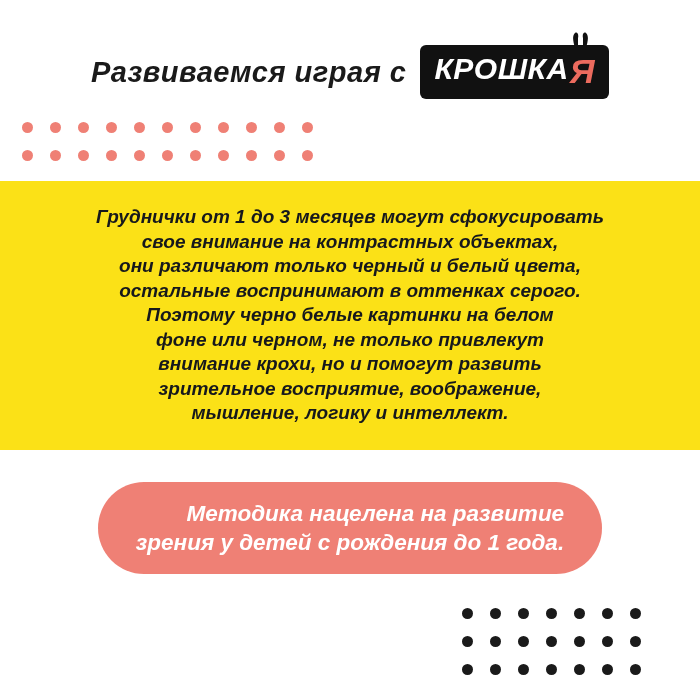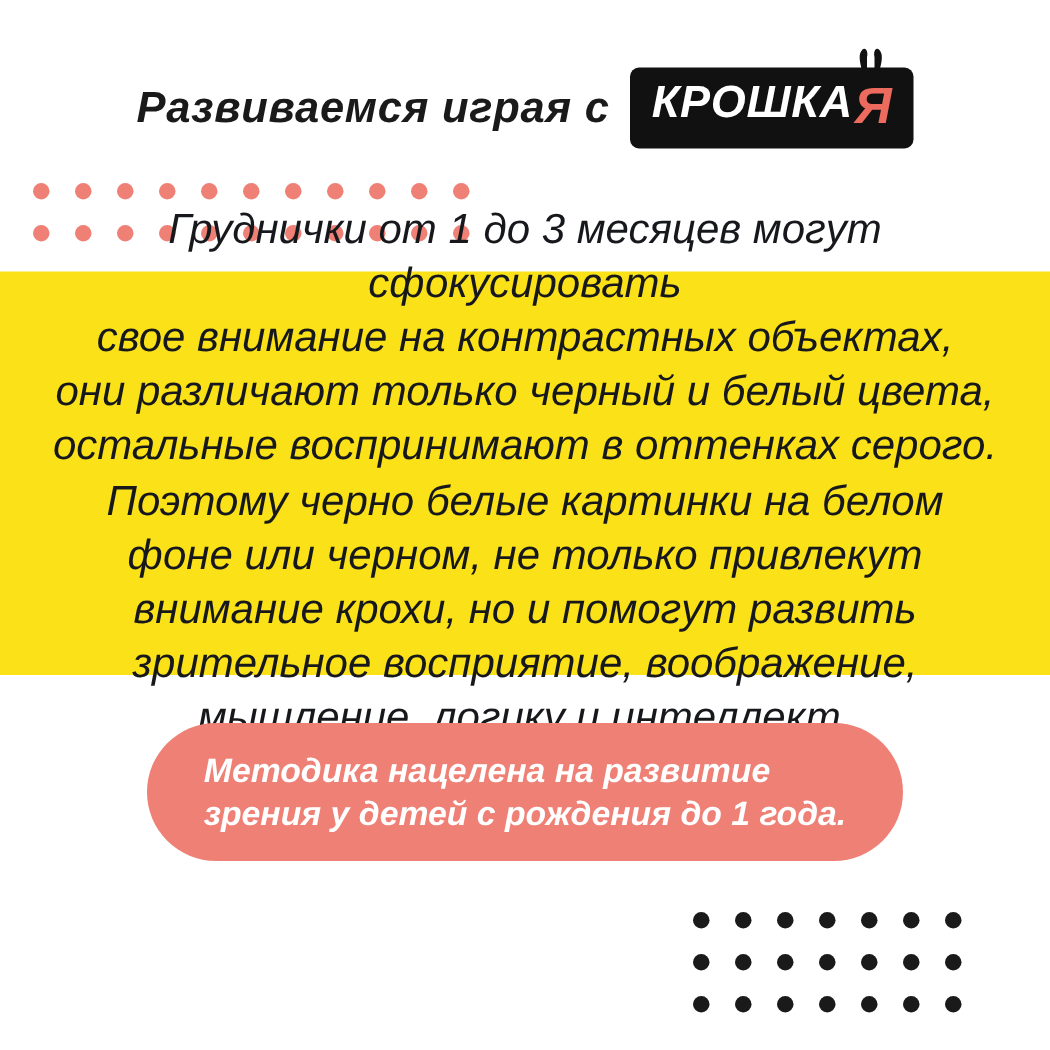--- a/index.html
+++ b/index.html
@@ -110,43 +110,43 @@
     width: 700px;
     height: 269px;
     background: #fbe117;
     display: flex;
     align-items: center;
     justify-content: center;
   }
   .yellow-text {
     text-align: center;
     color: #16181c;
-    font-size: 28px;
-    font-weight: 400;
+    font-size: 19px;
+    font-weight: 700;
     font-style: italic;
     line-height: 1.29;
     padding: 0 14px;
     white-space: pre-line;
   }
 
   
   .pill {
     position: absolute;
     top: 482px;
     left: 98px;
     width: 504px;
     height: 92px;
     background: #ef8075;
     border-radius: 46px;
     display: flex;
     align-items: center;
     justify-content: center;
   }
   .pill-text {
-    text-align: left;
+    text-align: right;
     color: #ffffff;
     font-size: 22.5px;
     font-weight: 700;
     font-style: italic;
     line-height: 1.3;
     white-space: pre-line;
   }
 </style>
 </head>
 <body>

